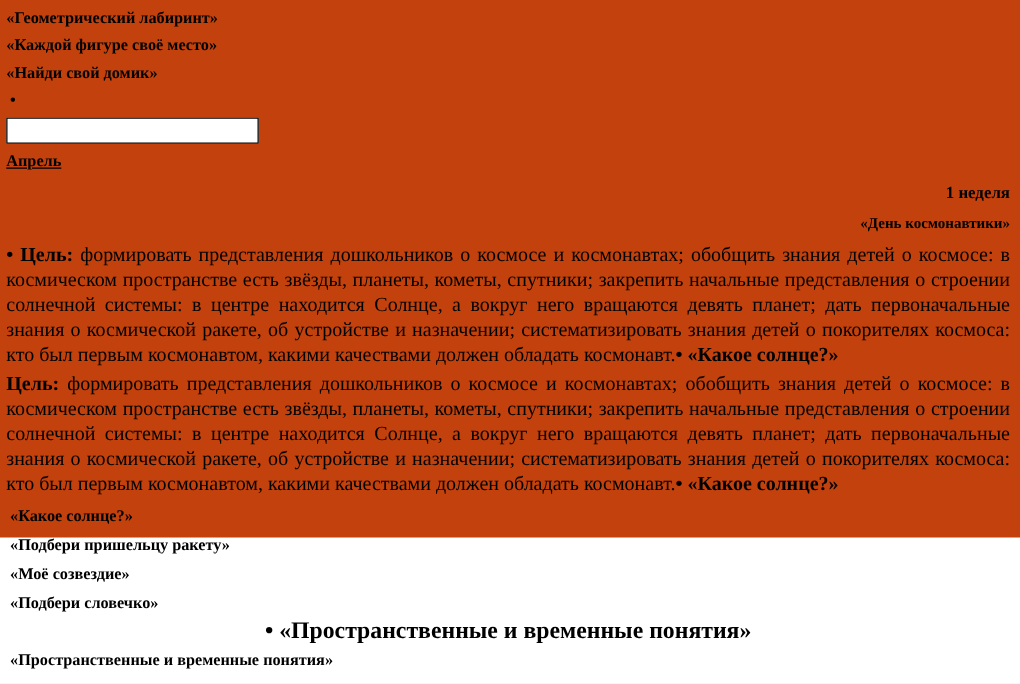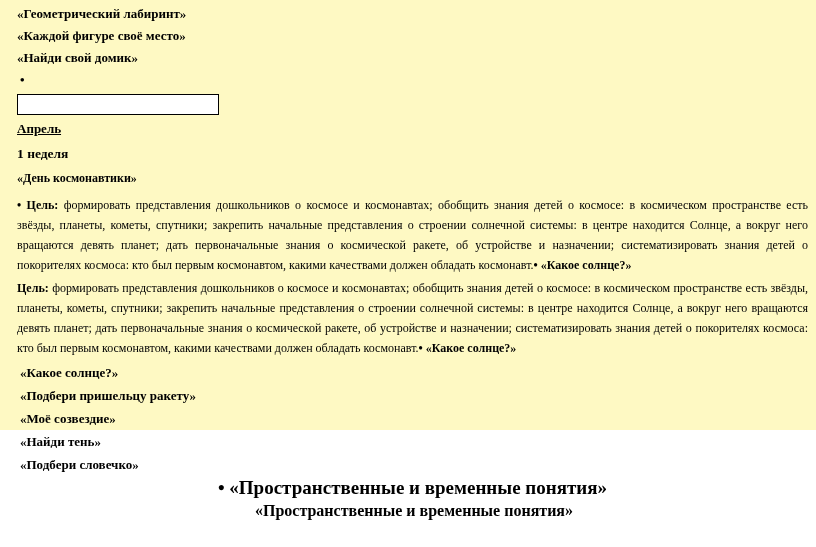--- a/index.html
+++ b/index.html
@@ -11,22 +11,22 @@
     width: 816px;
     height: 547px;
     overflow: hidden;
     font-family: "Liberation Serif", "DejaVu Serif", serif;
     color: #000000;
   }
   .page {
     box-sizing: border-box;
     width: 816px;
     height: 430px;
-    padding: 6px 8px 0 17px;
-    background: #fef9c3;
+    padding: 6px 8px 0 5px;
+    background: #c2410c;
   }
   p { margin: 0; }
   .h {
     font-weight: bold;
     font-size: 13px;
     line-height: 15px;
     margin: 0 0 7px 0;
   }
   .bullet-line {
     margin: 0 0 7px 3px;
@@ -36,34 +36,34 @@
     height: 19px;
     border: 1px solid #000000;
     margin: 2px 0 6px 0;
     background: #ffffff;
   }
   .month {
     text-decoration: underline;
     margin-bottom: 10px;
   }
   .center {
-    text-align: left;
+    text-align: right;
   }
   .week {
     font-size: 13.5px;
     line-height: 16px;
     margin-bottom: 8px;
   }
   .theme {
     font-size: 12px;
     line-height: 16px;
     margin-bottom: 9px;
   }
   .para {
-    font-size: 12px;
+    font-size: 16px;
     line-height: 20px;
     text-align: justify;
     margin: 0 0 3px 0;
   }
   .para2 {
     margin-bottom: 7px;
   }
   .game-h {
     font-weight: bold;
     font-size: 13px;
@@ -72,24 +72,23 @@
   }
   .center-bullet {
     font-weight: bold;
     font-size: 19px;
     line-height: 15px;
     text-align: center;
     margin: 1px 0 8px 0;
   }
   .last-h {
     font-weight: bold;
-    font-size: 16px;
+    font-size: 13px;
     line-height: 15px;
     margin: 0 0 0 3px;
-    text-align: center;
   }
 </style>
 </head>
 <body>
 
 <div class="page">
 
   <p class="h">«Геометрический лабиринт»</p>
   <p class="h">«Каждой фигуре своё место»</p>
   <p class="h">«Найди свой домик»</p>
@@ -103,20 +102,19 @@
   <p class="h center week">1 неделя</p>
   <p class="h center theme">«День космонавтики»</p>
 
   <p class="para"><strong>• Цель:</strong><span> формировать представления дошкольников о космосе и космонавтах; обобщить знания детей о космосе: в космическом пространстве есть звёзды, планеты, кометы, спутники; закрепить начальные представления о строении солнечной системы: в центре находится Солнце, а вокруг него вращаются девять планет; дать первоначальные знания о космической ракете, об устройстве и назначении; систематизировать знания детей о покорителях космоса: кто был первым космонавтом, какими качествами должен обладать космонавт.</span><strong>• «Какое солнце?»</strong></p>
 
   <p class="para para2"><strong>Цель:</strong><span> формировать представления дошкольников о космосе и космонавтах; обобщить знания детей о космосе: в космическом пространстве есть звёзды, планеты, кометы, спутники; закрепить начальные представления о строении солнечной системы: в центре находится Солнце, а вокруг него вращаются девять планет; дать первоначальные знания о космической ракете, об устройстве и назначении; систематизировать знания детей о покорителях космоса: кто был первым космонавтом, какими качествами должен обладать космонавт.</span><strong>• «Какое солнце?»</strong></p>
 
   <p class="game-h">«Какое солнце?»</p>
   <p class="game-h">«Подбери пришельцу ракету»</p>
   <p class="game-h">«Моё созвездие»</p>
-  <p class="game-h">«Найди тень»</p>
   <p class="game-h">«Подбери словечко»</p>
 
   <p class="center-bullet">• «Пространственные и временные понятия»</p>
 
   <p class="last-h">«Пространственные и временные понятия»</p>
 
 </div>
 
 </body></html>

